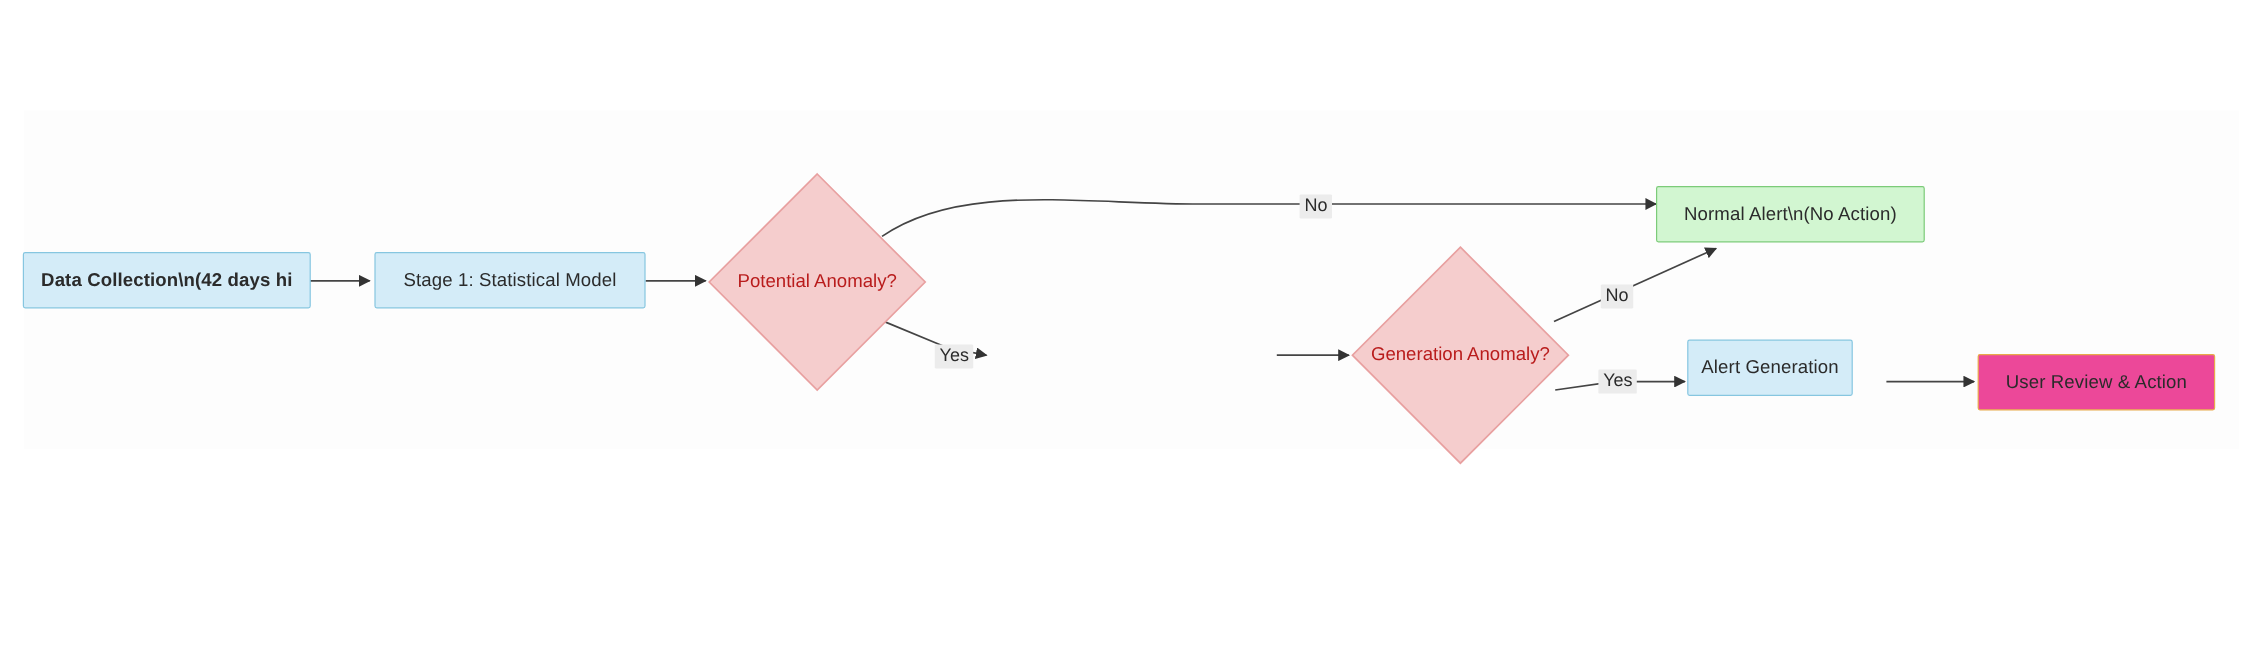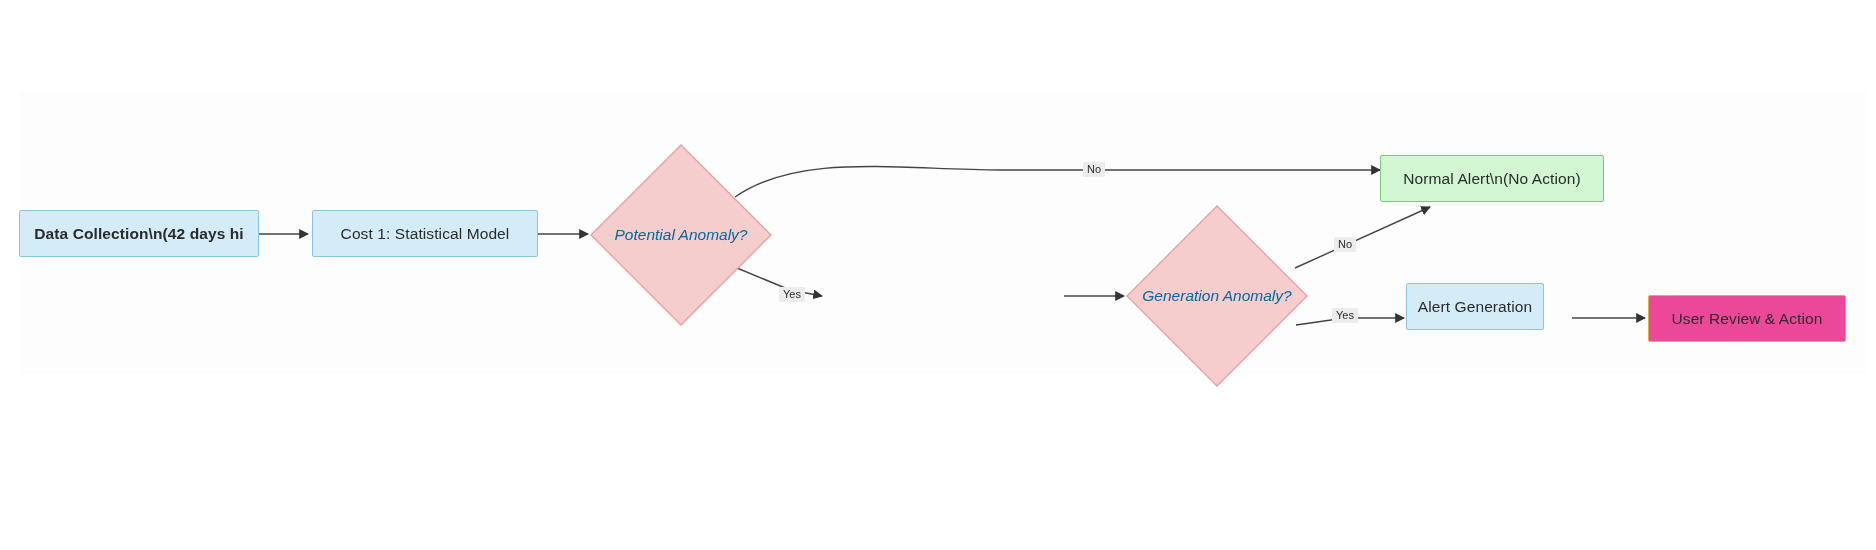--- a/index.html
+++ b/index.html
@@ -68,27 +68,26 @@
   }
   .diamond-wrap svg {
     position: absolute;
     left: 0;
     top: 0;
   }
   .diamond-label {
     position: relative;
     z-index: 2;
     font-size: 15.5px;
-    color: #0369a1;
+    color: #b91c1c;
     white-space: nowrap;
-    font-style: italic;
   }
   .edge-label {
     position: absolute;
-    font-size: 11px;
+    font-size: 15px;
     color: #2b2b2b;
     background: #ececec;
     padding: 1px 4px;
     border-radius: 1px;
     white-space: nowrap;
     line-height: 1.2;
   }
 </style>
 </head>
 <body>
@@ -130,21 +129,21 @@
 
   <div class="edge-label" style="left:1334px; top:237px;">No</div>
 
   <div class="edge-label" style="left:1332px; top:308px;">Yes</div>
 
   <div class="node rect node-blue" style="left:19px; top:210px; width:240px; height:47px;font-weight:bold;">
     <span>Data Collection\n(42 days hi</span>
   </div>
 
   <div class="node rect node-blue" style="left:312px; top:210px; width:226px; height:47px;">
-    <span>Cost 1: Statistical Model</span>
+    <span>Stage 1: Statistical Model</span>
   </div>
 
   <div class="diamond-wrap" style="left:588px; top:142px; width:186px; height:186px;">
     <svg width="186" height="186" viewBox="0 0 186 186" xmlns="http://www.w3.org/2000/svg">
       <polygon points="93,3 183,93 93,183 3,93" fill="#f5cdcd" stroke="#e8a0a0" stroke-width="1.4"></polygon>
     </svg>
     <span class="diamond-label">Potential Anomaly?</span>
   </div>
 
   <div class="node rect node-green" style="left:1380px; top:155px; width:224px; height:47px;">

